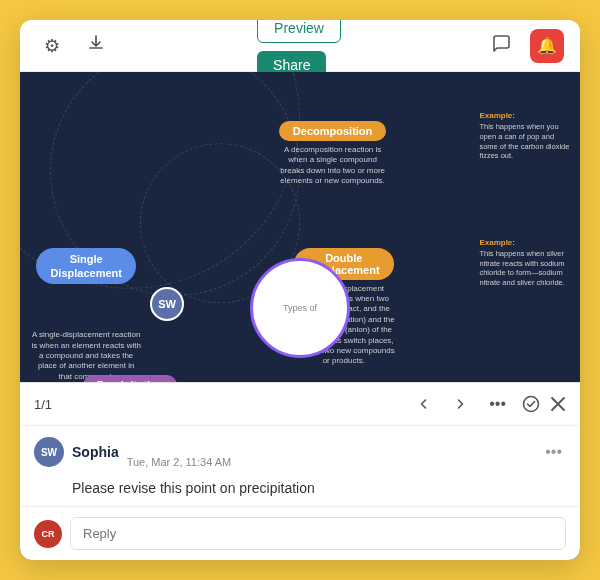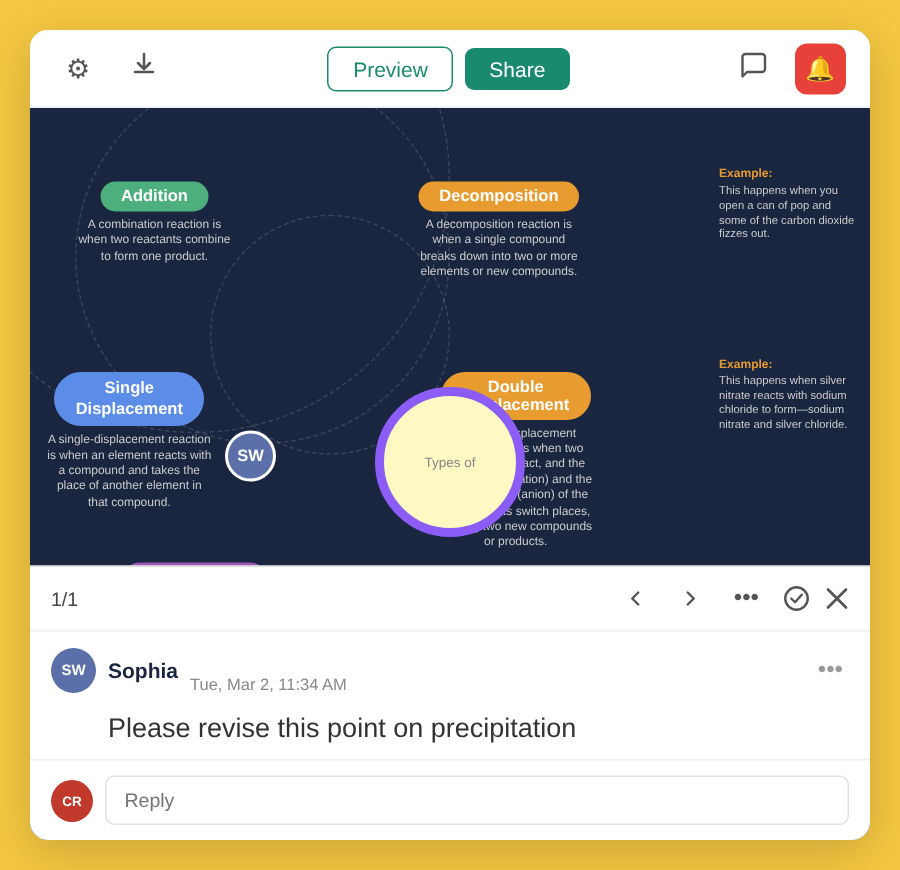--- a/index.html
+++ b/index.html
@@ -41,22 +41,23 @@
 
     .toolbar-left {
       display: flex;
       align-items: center;
       gap: 12px;
       margin-right: auto;
     }
 
     .toolbar-center {
       display: flex;
-      align-items: center;
+      align-items: flex-start;
       gap: 8px;
+      flex-direction: column;
     }
 
     .toolbar-right {
       display: flex;
       align-items: center;
       gap: 12px;
       margin-left: auto;
     }
 
     .icon-btn {
@@ -145,29 +146,29 @@
     }
 
     
     .center-circle {
       position: absolute;
       top: 50%;
       left: 50%;
       transform: translate(-50%, -58%);
       width: 100px;
       height: 100px;
-      background: #fef9c3;
+      background: #ffffff;
       border-radius: 50%;
       display: flex;
       flex-direction: column;
       align-items: center;
       justify-content: center;
       text-align: center;
       z-index: 2;
-      border: 6px solid #8b5cf6;
+      border: 3px solid #8b5cf6;
     }
 
     .center-circle .sub-title {
       font-size: 9px;
       color: #888;
     }
 
     .center-circle .main-title {
       font-size: 12px;
       font-weight: 800;
@@ -322,21 +323,21 @@
       margin-left: auto;
       background: none;
       border: none;
       cursor: pointer;
       color: #999;
       font-size: 16px;
       padding: 2px 4px;
     }
 
     .comment-text {
-      font-size: 18px;
+      font-size: 14px;
       color: #333;
       margin-left: 38px;
       margin-top: 12px;
     }
 
     .reply-row {
       display: flex;
       align-items: center;
       padding: 10px 14px;
       gap: 8px;
@@ -406,36 +407,32 @@
   <div class="canvas-area">
 
     <div class="ring" style="width:160px;height:160px;margin-top:-80px;margin-left:-80px;"></div>
     <div class="ring" style="width:250px;height:250px;margin-top:-125px;margin-left:-125px;"></div>
     <div class="ring" style="width:340px;height:340px;margin-top:-170px;margin-left:-170px;"></div>
 
     <div class="center-circle">
       <span class="sub-title">Types of</span>
     </div>
 
-    <div class="node" style="top:10%;left:5%;">
-      <div class="node-pill" style="background:#4caf7d;">Addition</div>
-      <div class="node-text">A combination reaction is when two reactants combine to form one product.</div>
-    </div>
 
     <div class="node" style="top:10%;left:46%;">
       <div class="node-pill" style="background:#e89c2f;">Decomposition</div>
       <div class="node-text">A decomposition reaction is when a single compound breaks down into two or more elements or new compounds.</div>
     </div>
 
     <div style="position:absolute;top:8%;right:1%;max-width:95px;">
       <div style="font-size:8px;font-weight:700;color:#e89c2f;margin-bottom:2px;">Example:</div>
       <div style="font-size:7.5px;color:#ccc;line-height:1.3;">This happens when you open a can of pop and some of the carbon dioxide fizzes out.</div>
     </div>
 
-    <div class="node" style="top:36%;left:2%;">
+    <div class="node" style="top:36%;left:2%;gap:42px;">
       <div class="node-pill" style="background:#5b8de8;text-align:center;line-height:1.3;">Single<br>Displacement</div>
       <div class="node-text">A single-displacement reaction is when an element reacts with a compound and takes the place of another element in that compound.</div>
     </div>
 
     <div class="node" style="top:36%;left:48%;">
       <div class="node-pill" style="background:#e89c2f;">Double<br>Displacement</div>
       <div class="node-text">A double displacement reaction occurs when two compounds react, and the positive ions (cation) and the negative ions (anion) of the two reactants switch places, forming two new compounds or products.</div>
     </div>
 
     <div style="position:absolute;top:34%;right:1%;max-width:95px;">

